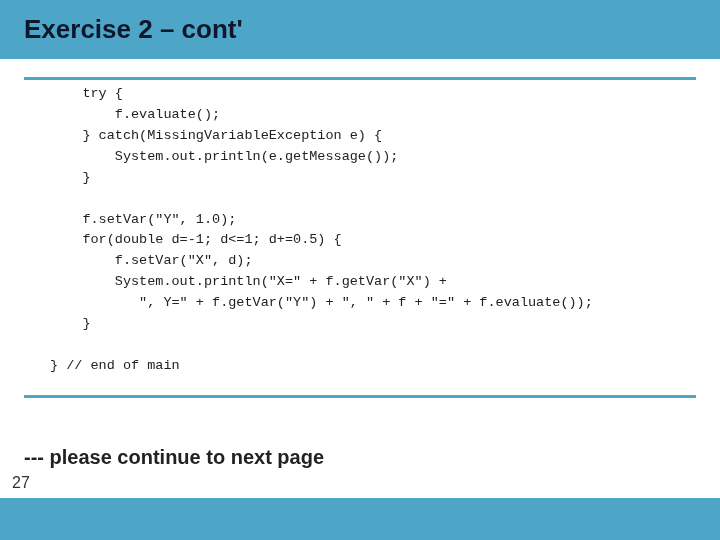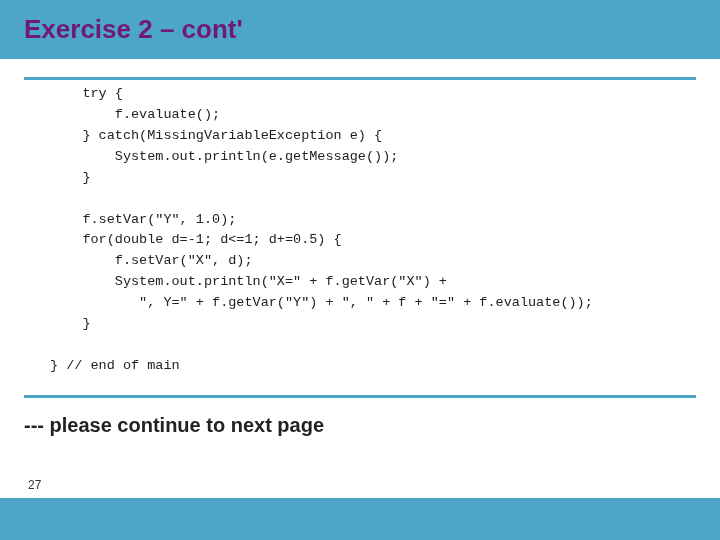--- a/index.html
+++ b/index.html
@@ -19,21 +19,21 @@
 
     
     .header {
       background: #4da6c8;
       padding: 14px 24px;
       display: flex;
       align-items: center;
     }
 
     .header-title {
-      color: #701a75;
+      color: #0f172a;
       font-size: 26px;
       font-weight: bold;
       font-family: Arial, sans-serif;
     }
 
     
     .top-divider {
       height: 3px;
       background: #4da6c8;
       margin: 18px 24px 0 24px;
@@ -59,39 +59,40 @@
       margin: 6px 24px 0 24px;
     }
 
     
     .continue-text {
       padding: 16px 24px 10px 24px;
       font-size: 20px;
       font-weight: bold;
       color: #222222;
       font-family: Arial, sans-serif;
+      margin-top: 32px;
     }
 
     
     .footer {
       position: absolute;
       bottom: 0;
       left: 0;
       right: 0;
       height: 42px;
       background: #4da6c8;
       display: flex;
       align-items: center;
     }
 
     .page-number {
       position: absolute;
       bottom: 48px;
-      left: 28px;
-      font-size: 12px;
+      left: 12px;
+      font-size: 16px;
       color: #333333;
       font-family: Arial, sans-serif;
     }
   </style>
 </head>
 <body>
 
 <div class="header">
   <span class="header-title">Exercise 2 – cont'</span>
 </div>

